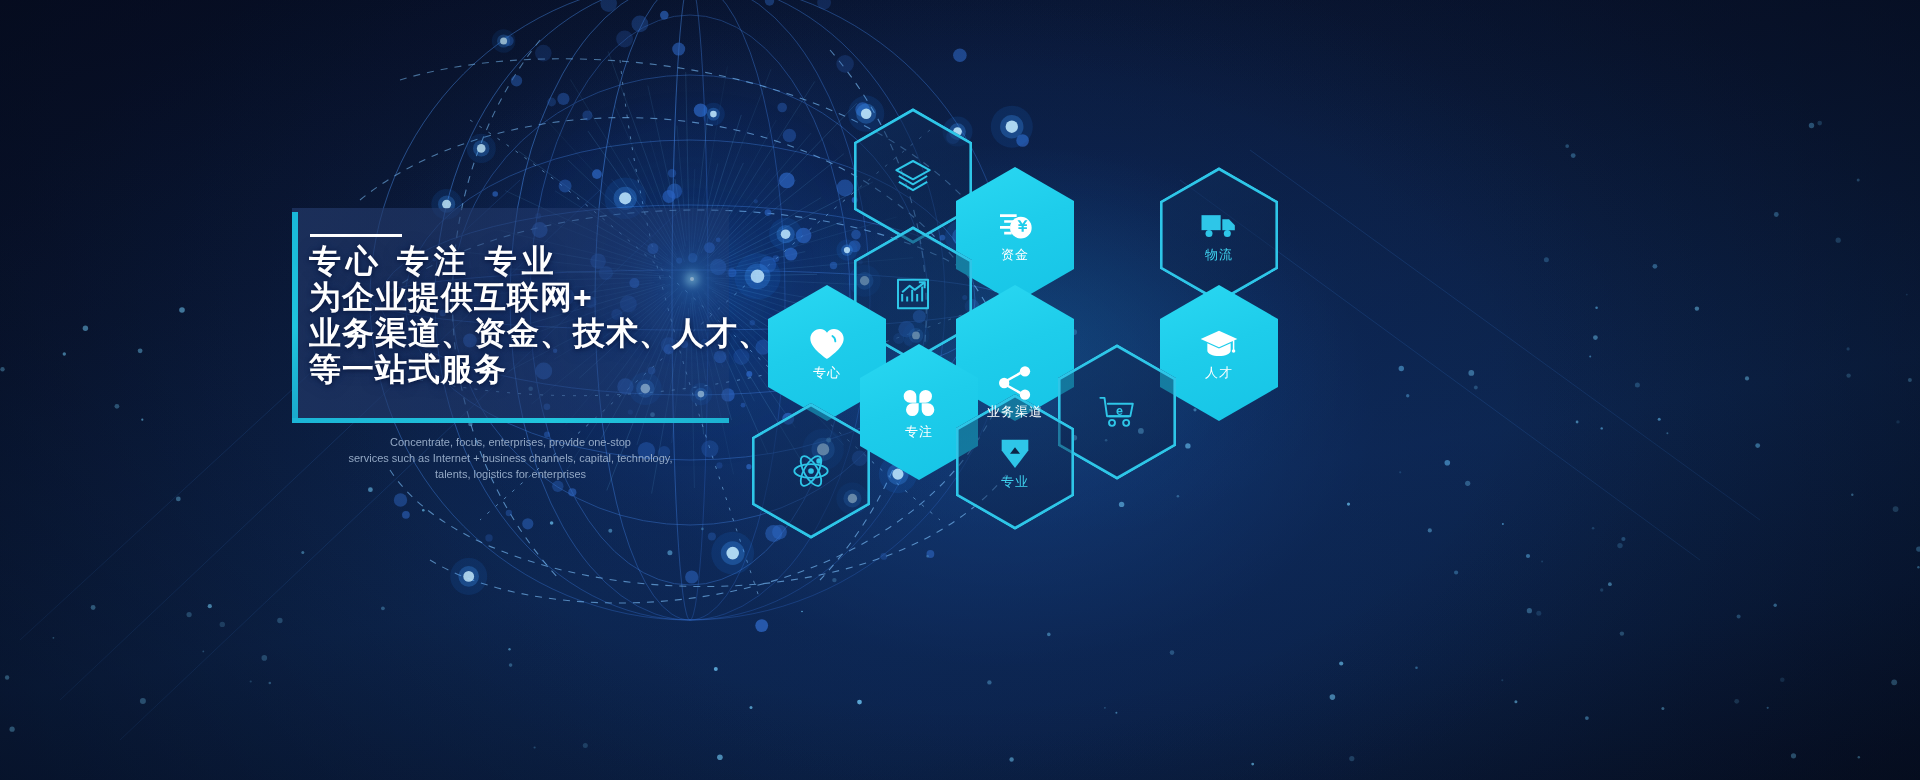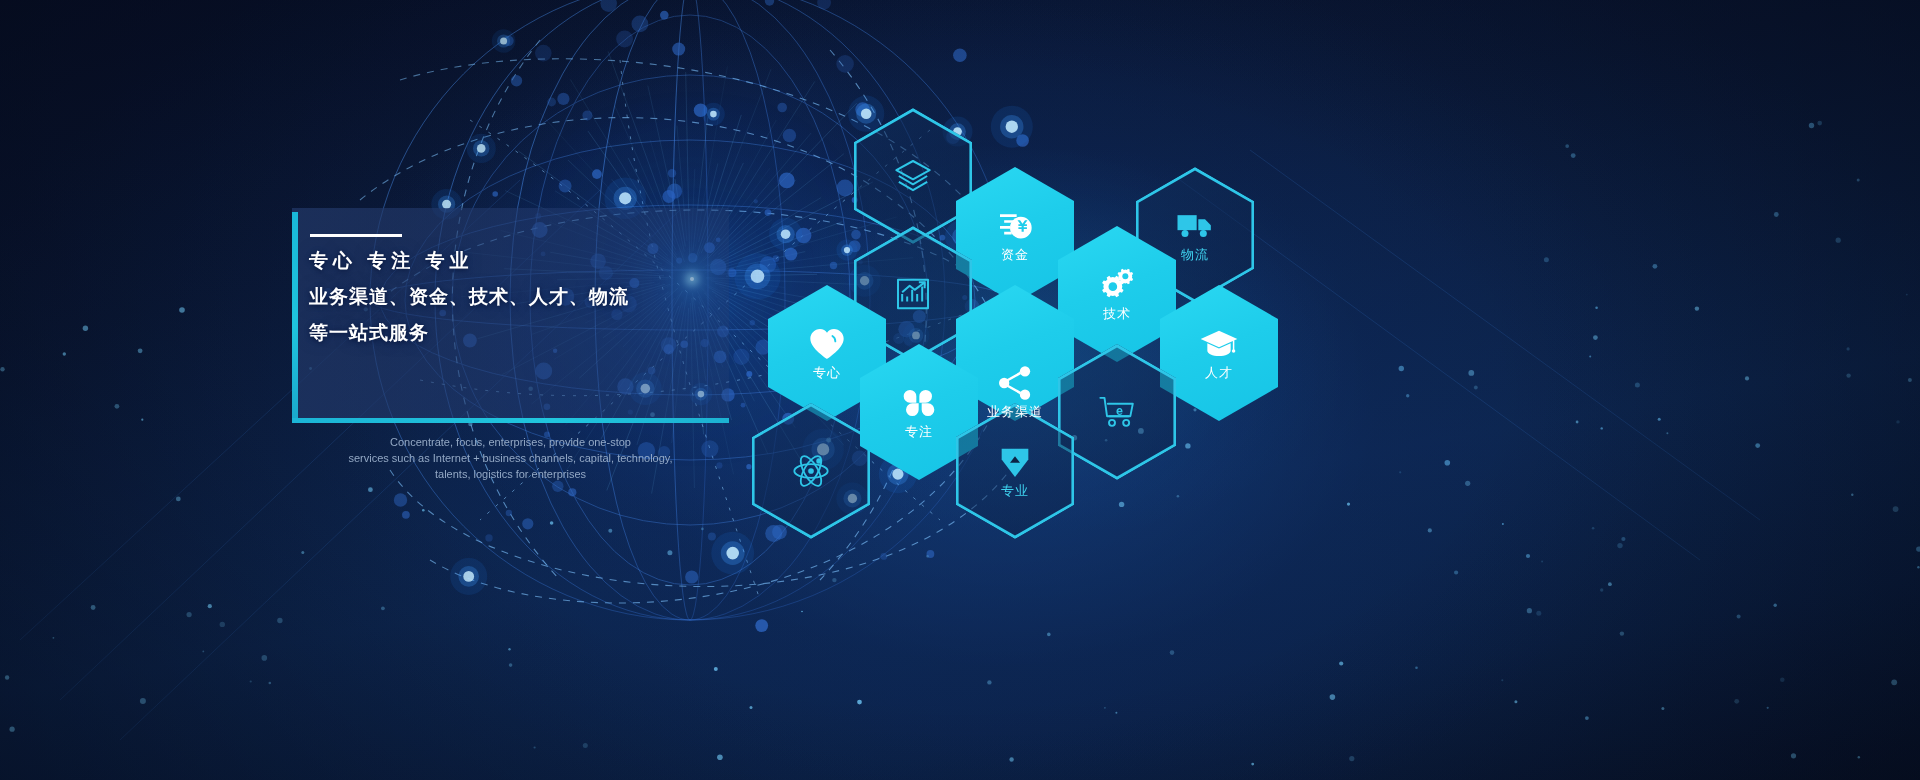--- a/index.html
+++ b/index.html
@@ -58,21 +58,21 @@
     background: linear-gradient(90deg,#1bb5d6 0%, #21c6de 60%, #1cb2d2 100%);
   }
   .rule {
     position:absolute; left:310px; top:234px;
     width:92px; height:3px; background:#ffffff;
   }
   .headline {
     position:absolute; left:309px; top:243px;
     width:430px;
     color:#ffffff;
-    font-size:19px;
+    font-size:32px;
     line-height:36px;
     font-weight:700;
     letter-spacing:1px;
     text-shadow: 0 1px 5px rgba(0,10,40,0.75), 0 0 14px rgba(10,40,100,0.55);
     white-space:nowrap;
   }
   .headline .l1 { letter-spacing:5px; }
   .subtitle {
     position:absolute; left:292px; top:434px;
     width:437px;
@@ -615,20 +615,21 @@
   <div class="layer vignette"></div>
   <div class="hexglow"></div>
 
   <div class="text-panel"></div>
   <div class="panel-bar-left"></div>
   <div class="panel-bar-bottom"></div>
   <div class="rule"></div>
 
   <div class="headline">
     <div class="l1">专心 专注 专业</div>
+    <div>为企业提供互联网+</div>
     <div>业务渠道、资金、技术、人才、物流</div>
     <div>等一站式服务</div>
   </div>
 
   <div class="subtitle">
     <div>Concentrate, focus, enterprises, provide one-stop</div>
     <div>services such as Internet + business channels, capital, technology,</div>
     <div>talents, logistics for enterprises</div>
   </div>
 
@@ -649,53 +650,41 @@
           <span class="icon"><svg viewBox="0 0 48 48" fill="currentColor">
               <circle cx="31" cy="26" r="13"></circle>
               <path d="M6 10h20v3.2H6zM11 17h15v3.2H11zM6 24h12v3.2H6zM11 31h9v3.2h-9z"></path>
               <g fill="#1ecdeb">
                 <path d="M30.6 22 27 17h3.1l2.9 4.3L36 17h3l-3.6 5h2.9v2h-3.8v1.6h3.8v2h-3.8V31h-2.6v-3.4h-3.8v-2h3.8V24h-3.8v-2z"></path>
               </g>
             </svg></span>
           <span class="label">资金</span>
         </div>
       </div>
-      <div class="hex outline" style="left: 396px; top: 67px;">
+      <div class="hex outline" style="left: 420px; top: 67px;">
         <div class="shape"></div>
         <div class="content">
           <span class="icon"><svg viewBox="0 0 48 48" fill="currentColor">
               <path d="M3 11h23v18H3z"></path>
               <path d="M28 16h8l7 7v6h-15z"></path>
               <circle cx="12" cy="33" r="4.2"></circle>
               <circle cx="34" cy="33" r="4.2"></circle>
             </svg></span>
           <span class="label">物流</span>
         </div>
       </div>
       <div class="hex outline" style="left: 114px; top: 126px;">
         <div class="shape"></div>
         <div class="content">
           <span class="icon"><svg viewBox="0 0 48 48" fill="none" stroke="currentColor" stroke-width="2.4" stroke-linejoin="round">
               <rect x="6" y="7" width="36" height="34"></rect>
               <path d="M11 33V24M17 33v-6M23 33V19M29 33v-9M35 33V15"></path>
               <path d="M11 22 20 14l6 5 12-9"></path>
               <path d="M31 10h7v7"></path>
             </svg></span>
-        </div>
-      </div>
-      <div class="hex filled" style="left: 318px; top: 126px;">
-        <div class="shape"></div>
-        <div class="content">
-          <span class="icon"><svg viewBox="0 0 48 48" fill="currentColor">
-              <path d="M19 14.5l2.6.6 1.6-2.1 3.2 1.9-.8 2.5 1.9 1.9 2.5-.8 1.9 3.2-2.1 1.6.6 2.6-.6 2.6 2.1 1.6-1.9 3.2-2.5-.8-1.9 1.9.8 2.5-3.2 1.9-1.6-2.1-2.6.6-2.6-.6-1.6 2.1-3.2-1.9.8-2.5-1.9-1.9-2.5.8-1.9-3.2 2.1-1.6-.6-2.6.6-2.6-2.1-1.6 1.9-3.2 2.5.8 1.9-1.9-.8-2.5 3.2-1.9 1.6 2.1z"></path>
-              <circle cx="19" cy="26" r="5.2" fill="#1ecdeb"></circle>
-              <path d="M34 5.5l1.9.4 1.2-1.5 2.3 1.4-.6 1.8 1.4 1.4 1.8-.6 1.4 2.3-1.5 1.2.4 1.9-.4 1.9 1.5 1.2-1.4 2.3-1.8-.6-1.4 1.4.6 1.8-2.3 1.4-1.2-1.5-1.9.4-1.9-.4-1.2 1.5-2.3-1.4.6-1.8-1.4-1.4-1.8.6-1.4-2.3 1.5-1.2-.4-1.9.4-1.9-1.5-1.2 1.4-2.3 1.8.6 1.4-1.4-.6-1.8 2.3-1.4 1.2 1.5z"></path>
-              <circle cx="34" cy="13.5" r="3.6" fill="#1ecdeb"></circle>
-            </svg></span>
-          <span class="label">技术</span>
         </div>
       </div>
       <div class="hex filled" style="left: 12px; top: 185px; margin-left: 16px;">
         <div class="shape"></div>
         <div class="content">
           <span class="icon"><svg viewBox="0 0 48 48" fill="currentColor">
               <path d="M24 42S4 29.5 4 17.8C4 11.3 9.2 6 15.6 6c3.6 0 6.9 1.7 8.4 4.4C25.5 7.7 28.8 6 32.4 6 38.8 6 44 11.3 44 17.8 44 29.5 24 42 24 42z"></path>
               <path d="M30.5 14.5a7.5 7.5 0 0 1 3.5 6.4" fill="none" stroke="#1ecdeb" stroke-width="2.2" stroke-linecap="round"></path>
             </svg></span>
           <span class="label">专心</span>
@@ -754,21 +743,21 @@
         <div class="content">
           <span class="icon"><svg viewBox="0 0 48 48" fill="none" stroke="currentColor" stroke-width="2.3" stroke-linejoin="round" stroke-linecap="round">
               <path d="M4 7h5l3 22h26"></path>
               <path d="M13 14h30l-3 15H15"></path>
               <circle cx="18" cy="37" r="3.6"></circle>
               <circle cx="35" cy="37" r="3.6"></circle>
               <text x="27" y="27" font-size="15" font-family="Liberation Sans, sans-serif" font-weight="bold" fill="currentColor" stroke="none" text-anchor="middle">e</text>
             </svg></span>
         </div>
       </div>
-      <div class="hex outline" style="left: 216px; top: 303px; text-align: right;">
+      <div class="hex outline" style="left: 216px; top: 294px; text-align: right;">
         <div class="shape"></div>
         <div class="content">
           <span class="icon"><svg viewBox="0 0 48 48" fill="currentColor">
               <path d="M8 8h32v13L24 42 8 21Z"></path>
               <path d="M24 17l6 8H18z" fill="#0d2446"></path>
             </svg></span>
           <span class="label">专业</span>
         </div>
       </div>
     </div>

